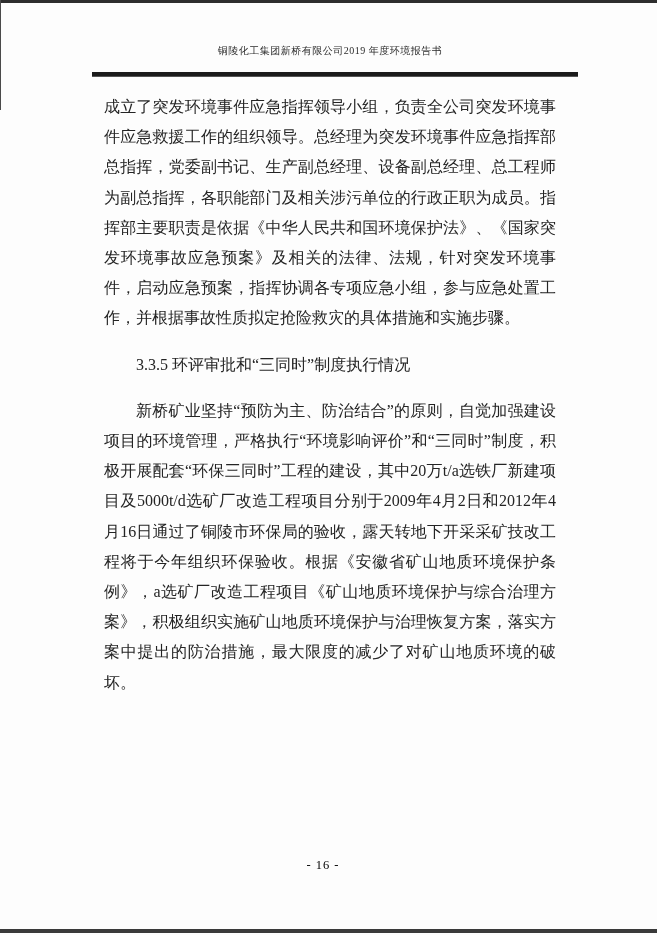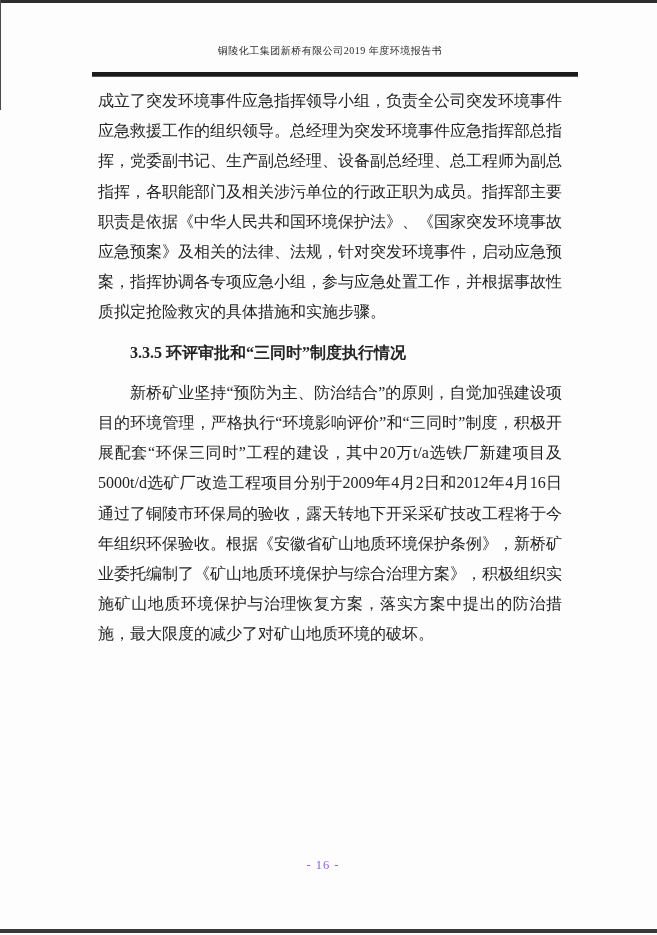--- a/index.html
+++ b/index.html
@@ -58,61 +58,61 @@
     position: absolute;
     left: 88px; top: 76px;
     width: 484px;
     font-size: 16px;
     line-height: 30.2px;
     text-align: justify;
     text-justify: inter-character;
     color: #242424;
   }
   .report-body p {
-    margin: 10px;
+    margin: 16px;
     padding: 0;
   }
   .indent {
     text-indent: 2em;
   }
   .section-heading {
     text-indent: 2em;
-    font-weight: bold;
+    font-weight: normal;
     font-size: 16px;
   }
   
   .page-number {
     position: absolute;
     left: 88px; top: 858px;
     width: 470px;
     text-align: center;
     font-size: 12.5px;
     letter-spacing: 1px;
-    color: #8b5cf6;
+    color: #000000;
   }
 </style>
 </head>
 <body>
 
 <div class="page">
 
   <div class="scan-edge-top"></div>
   <div class="scan-edge-left"></div>
 
   <div class="report-header">铜陵化工集团新桥有限公司2019 年度环境报告书</div>
 
   <div class="header-rule"></div>
 
   <div class="report-body">
     <p>成立了突发环境事件应急指挥领导小组，负责全公司突发环境事件应急救援工作的组织领导。总经理为突发环境事件应急指挥部总指挥，党委副书记、生产副总经理、设备副总经理、总工程师为副总指挥，各职能部门及相关涉污单位的行政正职为成员。指挥部主要职责是依据《中华人民共和国环境保护法》、《国家突发环境事故应急预案》及相关的法律、法规，针对突发环境事件，启动应急预案，指挥协调各专项应急小组，参与应急处置工作，并根据事故性质拟定抢险救灾的具体措施和实施步骤。</p>
 
     <p class="section-heading">3.3.5 环评审批和“三同时”制度执行情况</p>
 
 
-    <p class="indent">新桥矿业坚持“预防为主、防治结合”的原则，自觉加强建设项目的环境管理，严格执行“环境影响评价”和“三同时”制度，积极开展配套“环保三同时”工程的建设，其中20万t/a选铁厂新建项目及5000t/d选矿厂改造工程项目分别于2009年4月2日和2012年4月16日通过了铜陵市环保局的验收，露天转地下开采采矿技改工程将于今年组织环保验收。根据《安徽省矿山地质环境保护条例》，新桥矿业委托编制了《矿山地质环境保护与综合治理方案》，积极组织实施矿山地质环境保护与治理恢复方案，落实方案中提出的防治措施，最大限度的减少了对矿山地质环境的破坏。</p>
+    <p class="indent">新桥矿业坚持“预防为主、防治结合”的原则，自觉加强建设项目的环境管理，严格执行“环境影响评价”和“三同时”制度，积极开展配套“环保三同时”工程的建设，其中20万t/a选铁厂新建项目及5000t/d选矿厂改造工程项目分别于2009年4月2日和2012年4月16日通过了铜陵市环保局的验收，露天转地下开采采矿技改工程将于今年组织环保验收。根据《安徽省矿山地质环境保护条例》，a选矿厂改造工程项目《矿山地质环境保护与综合治理方案》，积极组织实施矿山地质环境保护与治理恢复方案，落实方案中提出的防治措施，最大限度的减少了对矿山地质环境的破坏。</p>
 
   </div>
 
   <div class="page-number">- 16 -</div>
 
   <div class="scan-edge-bottom"></div>
 
 </div>
 
 </body></html>

